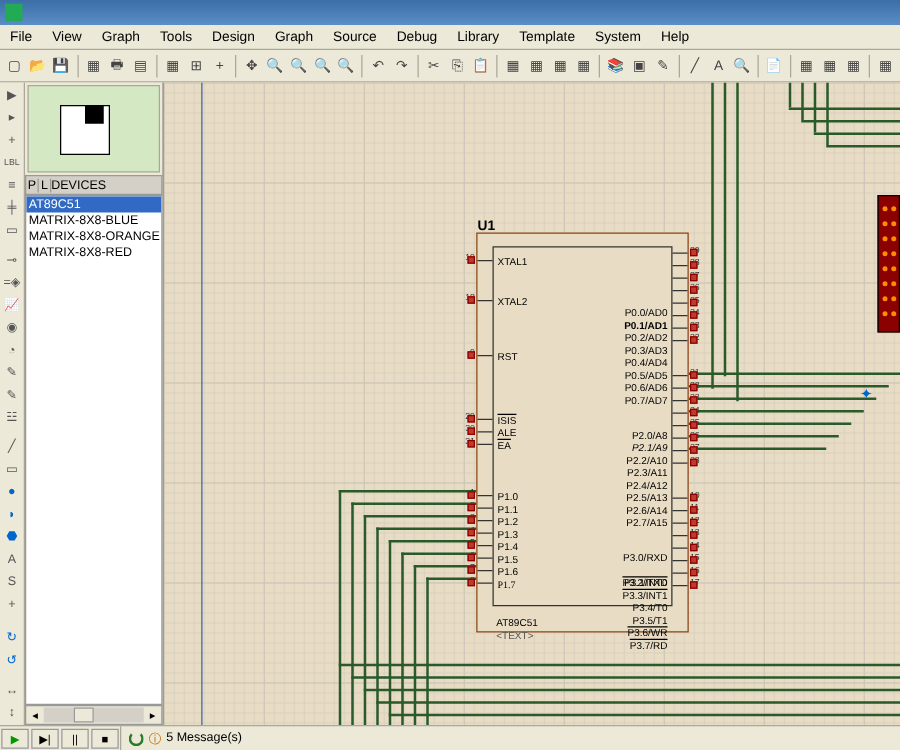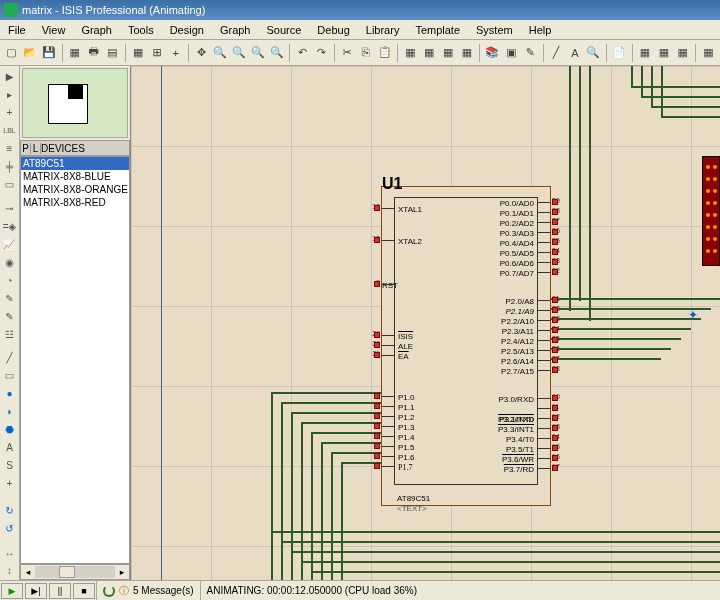--- a/index.html
+++ b/index.html
@@ -31,43 +31,42 @@
 .canvas { flex:1; background:#e8dcc4; position:relative; overflow:hidden; border-left:1px solid #888; }
 .grid { position:absolute; inset:0; background-image:
   linear-gradient(#999 1px,transparent 1px),
   linear-gradient(90deg,#999 1px,transparent 1px),
   linear-gradient(#bbb 0.5px,transparent 0.5px),
   linear-gradient(90deg,#bbb 0.5px,transparent 0.5px);
   background-size:80px 80px,80px 80px,8px 8px,8px 8px; opacity:0.35; }
 .blueline { position:absolute; top:0; bottom:0; left:30px; width:1px; background:#4060a0; }
 .chip { position:absolute; left:250px; top:120px; width:170px; height:320px; background:#e8dcc4; border:1px solid #8b4513; }
 .chip .body { position:absolute; left:12px; top:10px; right:12px; bottom:20px; border:1px solid #333; background:#e8dcc4; }
-.chiplbl { position:absolute; top:-12px; left:0; font-size:16px; font-weight:bold; }
+.chiplbl { position:absolute; top:-12px; left:0; font-size:11px; font-weight:bold; }
 .pin { position:absolute; font-size:8px; color:#000; white-space:nowrap; }
 .pin.l { text-align:left; }
-.pin.r { text-align:right; }
+.pin.r { text-align:right;margin-top:47px; }
 .pnum { font-size:7px; color:#333; }
 .pnum.l { text-align:right; }
 .pnum.r { text-align:left; }
 .psq { position:absolute; width:6px; height:6px; background:#c0392b; border:1px solid #8b0000; }
 .wire { position:absolute; background:#2a5a2a; }
 .partlbl { position:absolute; bottom:2px; left:15px; font-size:8px; }
 .matrix { position:absolute; right:0; top:90px; width:18px; height:110px; background:#8b0000; border:1px solid #000; }
 .matrix .dot { width:4px; height:4px; background:#ff8c00; border-radius:50%; position:absolute; }
 .statusbar { position:absolute; bottom:0; left:0; right:0; height:20px; background:#ece9d8; border-top:1px solid #aca899; display:flex; align-items:center; font-size:10px; }
 .sbtn { width:22px; height:16px; margin:0 1px; background:#ece9d8; border:1px solid #999; display:flex; align-items:center; justify-content:center; font-size:9px; }
 .spanel { border-left:1px solid #aca899; padding:0 6px; height:100%; display:flex; align-items:center; }
 .refresh { width:12px; height:12px; border:2px solid #2a7a2a; border-radius:50%; border-top-color:transparent; margin-right:4px; }
 </style>
 </head>
 <body>
 
 <div class="titlebar">
   <span class="icon"></span>
-  <span>matrix - ISIS Professional (Animating)</span>
 </div>
 
 <div class="menubar">
   <span>File</span>
   <span>View</span>
   <span>Graph</span>
   <span>Tools</span>
   <span>Design</span>
   <span>Graph</span>
   <span>Source</span>
@@ -241,21 +240,21 @@
       <div class="partlbl" style="bottom:-8px;color:#555">&lt;TEXT&gt;</div>
     <div class="pnum l" style="position: absolute; left: -20px; top: 16px; width: 18px;">19</div>
         <div class="pin l" style="left: 16px; top: 18px;">XTAL1</div>
         <div class="psq" style="left: -8px; top: 18px;"></div>
         <div style="position: absolute; left: 0px; top: 21px; width: 12px; height: 1px; background: rgb(51, 51, 51);"></div>
         <div class="pnum l" style="position: absolute; left: -20px; top: 48px; width: 18px;">18</div>
         <div class="pin l" style="left: 16px; top: 50px;">XTAL2</div>
         <div class="psq" style="left: -8px; top: 50px;"></div>
         <div style="position: absolute; left: 0px; top: 53px; width: 12px; height: 1px; background: rgb(51, 51, 51);"></div>
         <div class="pnum l" style="position: absolute; left: -20px; top: 92px; width: 18px;">9</div>
-        <div class="pin l" style="left: 0; top: 94px;">RST</div>
+        <div class="pin l" style="left: 16px; top: 94px;">RST</div>
         <div class="psq" style="left: -8px; top: 94px;"></div>
         <div style="position: absolute; left: 0px; top: 97px; width: 12px; height: 1px; background: rgb(51, 51, 51);"></div>
         <div class="pnum l" style="position: absolute; left: -20px; top: 143px; width: 18px;">29</div>
         <div class="pin l" style="left: 16px; top: 145px; text-decoration: overline;">ISIS</div>
         <div class="psq" style="left: -8px; top: 145px;"></div>
         <div style="position: absolute; left: 0px; top: 148px; width: 12px; height: 1px; background: rgb(51, 51, 51);"></div>
         <div class="pnum l" style="position: absolute; left: -20px; top: 153px; width: 18px;">30</div>
         <div class="pin l" style="left: 16px; top: 155px;">ALE</div>
         <div class="psq" style="left: -8px; top: 155px;"></div>
         <div style="position: absolute; left: 0px; top: 158px; width: 12px; height: 1px; background: rgb(51, 51, 51);"></div>
@@ -293,21 +292,21 @@
         <div style="position: absolute; left: 0px; top: 269px; width: 12px; height: 1px; background: rgb(51, 51, 51);"></div>
         <div class="pnum l" style="position: absolute; left: -20px; top: 274px; width: 18px;">8</div>
         <div class="pin l" style="left: 16px; top: 276px; font-family: Liberation Serif, serif;">P1.7</div>
         <div class="psq" style="left: -8px; top: 276px;"></div>
         <div style="position: absolute; left: 0px; top: 279px; width: 12px; height: 1px; background: rgb(51, 51, 51);"></div>
         <div class="pnum r" style="position: absolute; right: -20px; top: 10px; width: 18px;">39</div>
         <div class="pin r" style="right: 16px; top: 12px;">P0.0/AD0</div>
         <div class="psq" style="right: -8px; top: 12px;"></div>
         <div style="position: absolute; right: 0px; top: 15px; width: 12px; height: 1px; background: rgb(51, 51, 51);"></div>
         <div class="pnum r" style="position: absolute; right: -20px; top: 20px; width: 18px;">38</div>
-        <div class="pin r" style="right: 16px; top: 22px;">P0.1/AD1</div>
+        <div class="pin r" style="right: 16px; top: 22px; font-weight: bold;">P0.1/AD1</div>
         <div class="psq" style="right: -8px; top: 22px;"></div>
         <div style="position: absolute; right: 0px; top: 25px; width: 12px; height: 1px; background: rgb(51, 51, 51);"></div>
         <div class="pnum r" style="position: absolute; right: -20px; top: 30px; width: 18px;">37</div>
         <div class="pin r" style="right: 16px; top: 32px;">P0.2/AD2</div>
         <div class="psq" style="right: -8px; top: 32px;"></div>
         <div style="position: absolute; right: 0px; top: 35px; width: 12px; height: 1px; background: rgb(51, 51, 51);"></div>
         <div class="pnum r" style="position: absolute; right: -20px; top: 40px; width: 18px;">36</div>
         <div class="pin r" style="right: 16px; top: 42px;">P0.3/AD3</div>
         <div class="psq" style="right: -8px; top: 42px;"></div>
         <div style="position: absolute; right: 0px; top: 45px; width: 12px; height: 1px; background: rgb(51, 51, 51);"></div>
@@ -418,16 +417,13 @@
 <div class="statusbar">
   <div class="sbtn" style="color:#090">▶</div>
   <div class="sbtn">▶|</div>
   <div class="sbtn">||</div>
   <div class="sbtn">■</div>
   <div class="spanel">
     <span class="refresh"></span>
     <span style="color:#c60;margin-right:4px">ⓘ</span>
     <span>5 Message(s)</span>
   </div>
-  <div class="spanel">
-    <span>ANIMATING: 00:00:12.050000 (CPU load 36%)</span>
-  </div>
 </div>
 
 </body></html>

